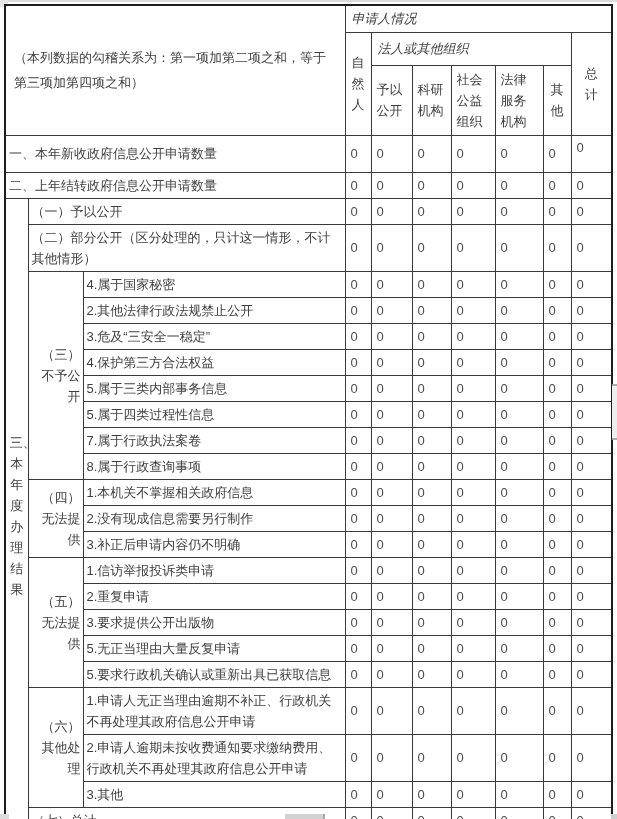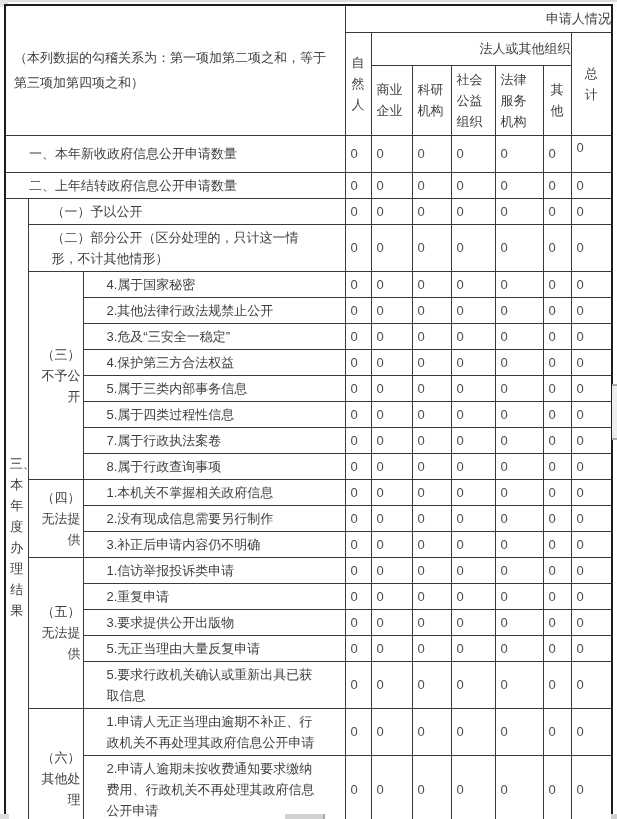--- a/index.html
+++ b/index.html
@@ -16,27 +16,27 @@
     border:2px solid #1d1d1d;
   }
   td{
     border:1px solid #3a3a3a;
     font-size:13px;color:#3f3f3f;
     vertical-align:middle;
     overflow:hidden;
     padding:0;
   }
   .note{padding:4px 8px;line-height:25px;text-align:left;}
-  .hl{padding-left:6px;text-align:right;}
+  .hl{padding-left:6px;text-align:left;font-style:italic;}
   .vc{text-align:center;}
   .stk{display:inline-block;word-break:break-all;line-height:21px;text-align:center;}
   .w1{width:14px;}
   .w2{width:28px;text-align:left;}
   .ho{padding-left:5px;text-align:left;}
-  .lab{padding:2px 23px;line-height:21px;text-align:left;}
+  .lab{padding:2px 3px;line-height:21px;text-align:left;}
   .grp{padding:2px 2px 2px 4px;line-height:21px;text-align:right;}
   .z{padding-left:5px;color:#4d4d4d;text-align:left;}
   .vtop{vertical-align:top;padding-top:4px;}
   .hscroll-thumb{position:absolute;left:285px;top:814px;width:38px;height:5px;background:#d2d2d2;border-right:2px solid #a9a9a9;}
   .hscroll-corner-l{position:absolute;left:0;top:814px;width:9px;height:5px;background:#dddddd;}
   .hscroll-corner-r{position:absolute;left:611px;top:814px;width:6px;height:5px;background:#cfcfcf;}
   .vscroll-thumb{position:absolute;left:612px;top:384px;width:5px;height:52px;background:#eeeeee;border-top:2px solid #aaaaaa;border-bottom:2px solid #aaaaaa;}
 </style>
 </head>
 <body>
@@ -62,21 +62,21 @@
     <tr style="height:27px">
       <td class="note" colspan="3" rowspan="3">（本列数据的勾稽关系为：第一项加第二项之和，等于第三项加第四项之和）</td>
       <td class="hl" colspan="7">申请人情况</td>
     </tr>
     <tr style="height:33px">
       <td class="vc" rowspan="2"><span class="stk w1">自然人</span></td>
       <td class="hl" colspan="5">法人或其他组织</td>
       <td class="vc" rowspan="2"><span class="stk w1">总计</span></td>
     </tr>
     <tr style="height:70px">
-      <td class="ho"><span class="stk w2">商业企业</span></td>
+      <td class="ho"><span class="stk w2">予以公开</span></td>
       <td class="ho"><span class="stk w2">科研机构</span></td>
       <td class="ho"><span class="stk w2">社会公益组织</span></td>
       <td class="ho"><span class="stk w2">法律服务机构</span></td>
       <td class="vc"><span class="stk w1">其他</span></td>
     </tr>
 
     <tr style="height:37px">
       <td class="lab" colspan="3">一、本年新收政府信息公开申请数量</td>
       <td class="z">0</td>
       <td class="z">0</td>

